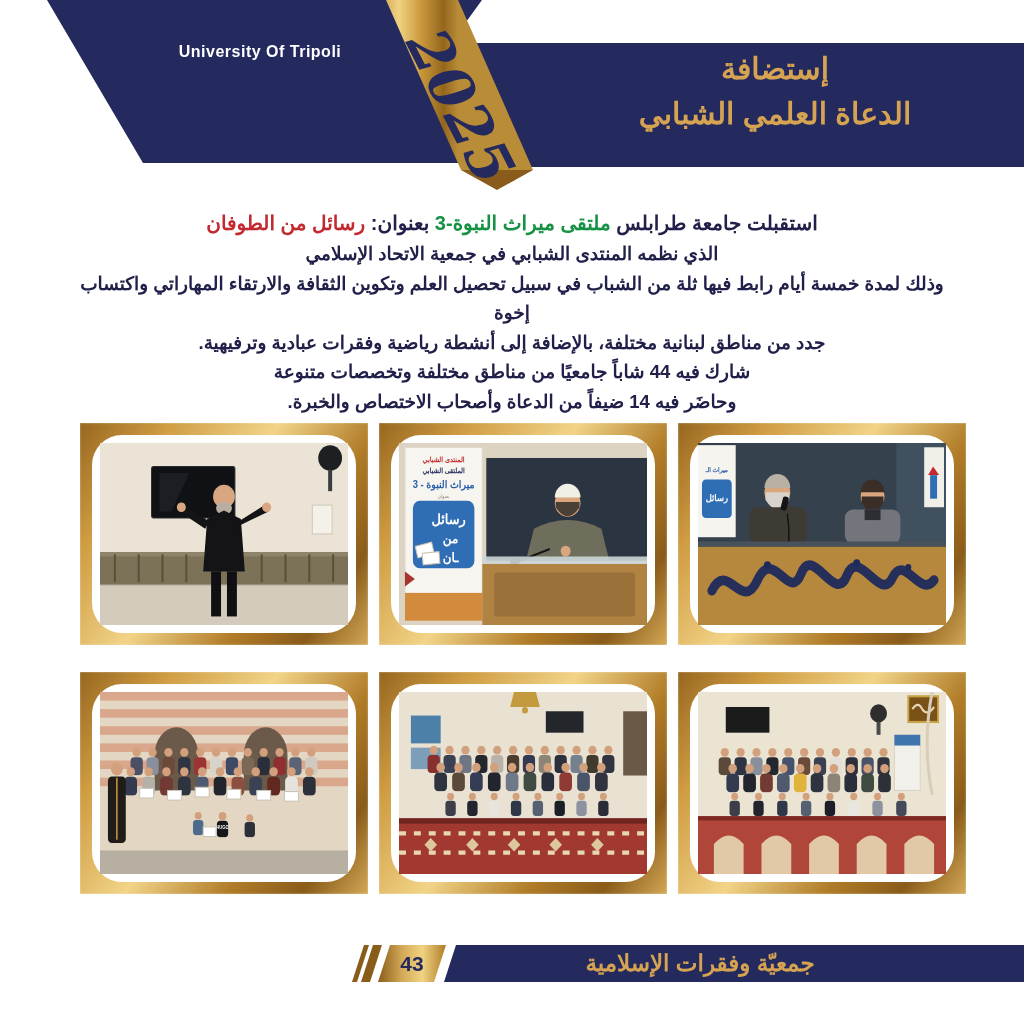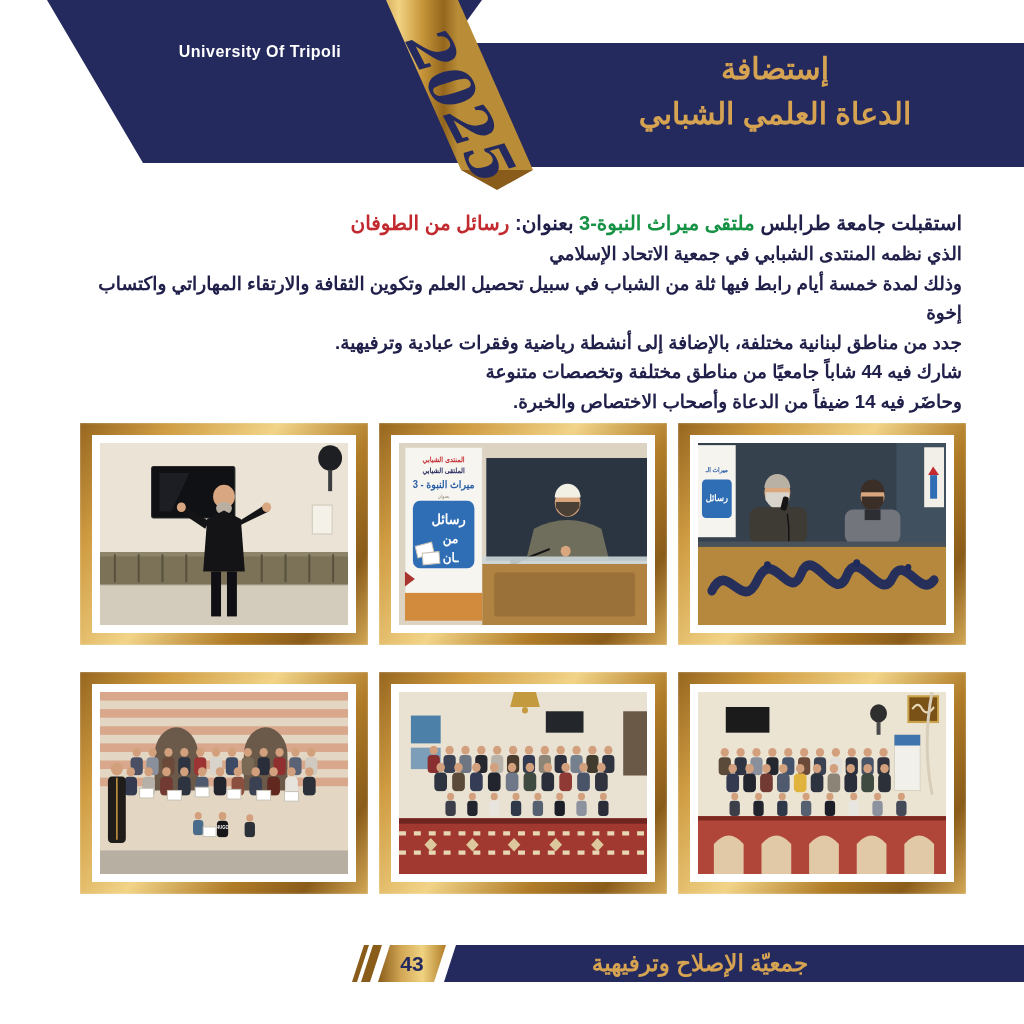--- a/index.html
+++ b/index.html
@@ -19,30 +19,30 @@
     background:repeating-linear-gradient(180deg,#cf9c42 0 3px,rgba(0,0,0,0) 3px 6px);}
   .year-ribbon-text{
     left:449px;top:20px;transform:rotate(63deg);transform-origin:0 0;
     font-family:"DejaVu Serif",serif;font-style:italic;font-weight:bold;
     font-size:58px;color:#252a5e;letter-spacing:1px;line-height:1;white-space:nowrap;}
   .banner-title{left:540px;top:46px;width:470px;text-align:center;
     color:#d5a351;font-weight:bold;font-size:30px;line-height:45px;direction:rtl;}
   
   .intro{left:62px;top:208px;width:900px;direction:rtl;text-align:center;
     color:#20204a;font-weight:bold;}
-  .intro .l{font-size:18.5px;line-height:29.5px;text-align:right;}
+  .intro .l{font-size:18.5px;line-height:29.5px;}
   .intro .l.first{font-size:20px;line-height:31px;}
   .green{color:#169245;}
   .red{color:#c22a30;}
   
   .grid{left:80px;top:423px;width:886px;display:flex;flex-wrap:wrap;gap:27px 11px;}
   .frame{width:288px;height:222px;box-sizing:border-box;padding:12px;
     background:linear-gradient(125deg,#96661f 0%,#cf9c42 20%,#f2d488 45%,#b07c28 68%,#8a5c1a 85%,#d3a856 100%);
     box-shadow:inset 0 0 2px rgba(255,255,255,.6);}
-  .mat{width:100%;height:100%;box-sizing:border-box;background:#ffffff;padding:8px;}
+  .mat{width:100%;height:100%;box-sizing:border-box;background:#ffffff;padding:8px;border-radius:30px;}
   .mat svg{width:100%;height:100%;display:block;}
   
   #footer-svg{left:0;top:940px;}
   .page-num{left:384px;top:945px;width:56px;text-align:center;line-height:37px;
     font-size:21px;font-weight:bold;color:#252a5e;}
   .footer-org{left:470px;top:948px;width:460px;text-align:center;direction:rtl;
     color:#d5a351;font-size:23px;font-weight:bold;line-height:31px;}
   svg text{font-family:"Liberation Sans",sans-serif;}
 </style>
 </head>
@@ -424,13 +424,13 @@
       <stop offset="0.65" stop-color="#f0d382"></stop>
         <stop offset="1" stop-color="#b07c28"></stop>
     </linearGradient>
   </defs>
   <polygon points="364,5 369,5 357,42 352,42" fill="url(#gFoot)"></polygon>
   <polygon points="373,5 382,5 370,42 361,42" fill="url(#gFoot)"></polygon>
   <polygon points="390,5 446,5 434,42 378,42" fill="url(#gFoot)"></polygon>
   <polygon points="456,5 1024,5 1024,42 444,42" fill="#252a5e"></polygon>
 </svg>
 <div class="abs page-num">43</div>
-<div class="abs footer-org">جمعيّة الإصلاح وترفيهية</div>
+<div class="abs footer-org">جمعيّة وفقرات الإسلامية</div>
 
 </body></html>

